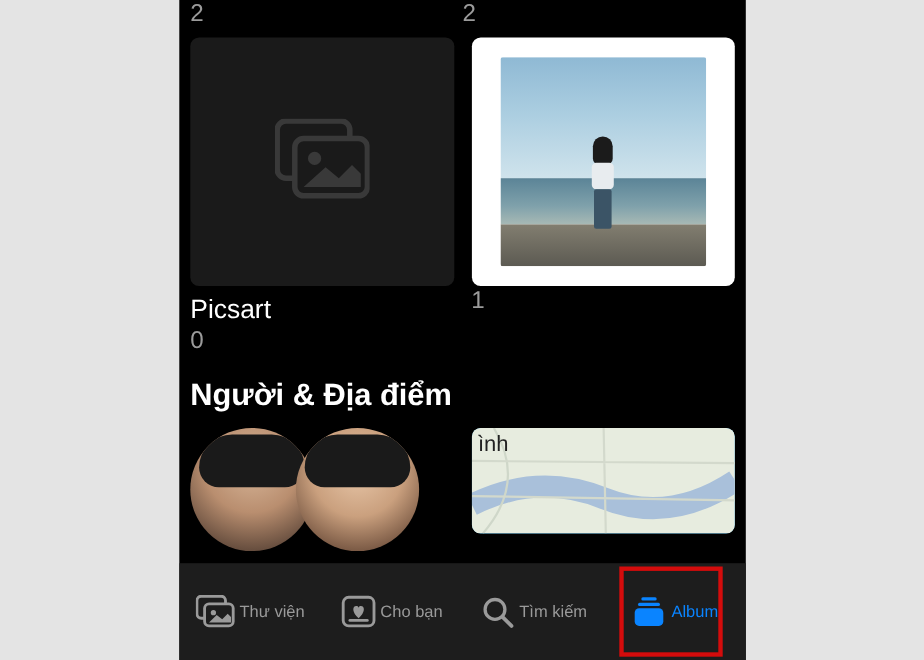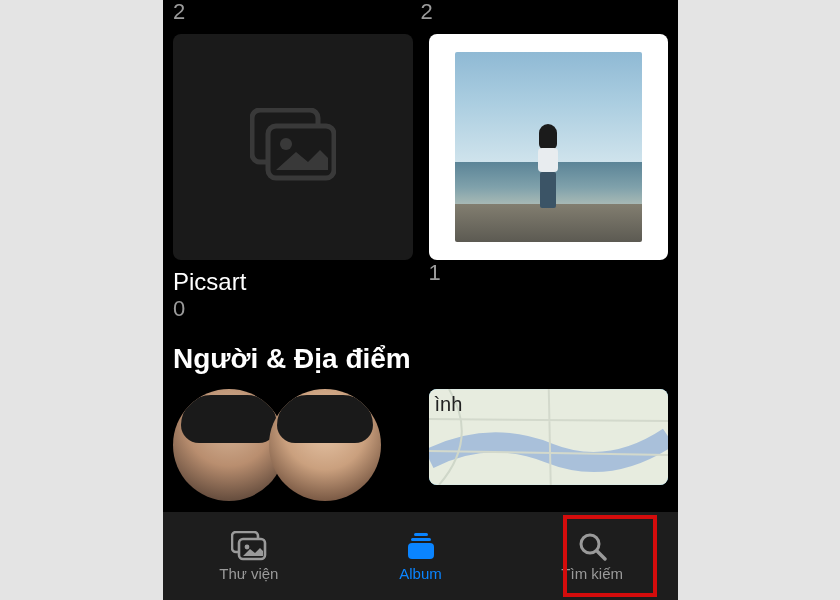--- a/index.html
+++ b/index.html
@@ -28,21 +28,21 @@
 .people-row{display:flex;padding:14px 10px 0 10px;gap:16px}
 .people-pair{width:calc(50% - 8px);height:96px;position:relative}
 .face{position:absolute;top:0;width:112px;height:112px;border-radius:56px;overflow:hidden;background:#2a2a2a}
 .face1{left:0;background:radial-gradient(circle at 50% 30%,#d8b79a 0%,#b98e6f 45%,#3a2b24 100%)}
 .face2{left:96px;background:radial-gradient(circle at 50% 35%,#e7c6a8 0%,#caa07e 45%,#4a2f22 100%)}
 .face .hairshape{position:absolute;left:8px;right:8px;top:6px;height:48px;background:#1a1a1a;border-radius:50px 50px 30px 30px}
 .map{width:calc(50% - 8px);height:96px;border-radius:8px;overflow:hidden;position:relative;background:#7dd3fc}
 .map svg{width:100%;height:100%}
 .map-label{position:absolute;top:4px;left:6px;color:#222;font-size:20px;line-height:22px}
 .tabbar{position:absolute;left:0;right:0;bottom:0;height:88px;background:#1d1d1d;display:flex}
-.tab{flex:1;display:flex;flex-direction:column;align-items:center;justify-content:center;gap:4px;color:#9a9a9a;font-size:15px}
+.tab{flex:1;display:flex;align-items:center;justify-content:center;gap:4px;color:#9a9a9a;font-size:15px}
 .tab svg{display:block}
 .tab.active{color:#0a84ff}
 .tab.active .icon-fill{fill:#0a84ff}
 .highlight{position:absolute;border:4px solid #d40c0c;box-sizing:border-box;pointer-events:none}
 .highlight-album-tab{left:400px;bottom:3px;width:94px;height:82px}
 </style>
 </head>
 <body>
 
 <div class="page">
@@ -121,40 +121,50 @@
           <svg width="36" height="30" viewBox="0 0 36 30">
               <rect x="1" y="1" width="26" height="20" rx="4" fill="none" stroke="#9a9a9a" stroke-width="2.6"></rect>
               <rect x="8" y="8" width="26" height="20" rx="4" fill="#1d1d1d" stroke="#9a9a9a" stroke-width="2.6"></rect>
               <circle cx="16" cy="16" r="2.4" fill="#9a9a9a"></circle>
               <path d="M12 25 L19 18 L24 22 L29 17 L32 20 L32 25 Z" fill="#9a9a9a"></path>
             </svg>
         </span>
         <span>Thư viện</span>
       </div>
 
+      <div class="tab">
+        <span>
+          <svg width="32" height="30" viewBox="0 0 32 30">
+              <rect x="2" y="2" width="28" height="26" rx="5" fill="none" stroke="#9a9a9a" stroke-width="2.6"></rect>
+              <path d="M16 21 C10 16 10 10 14 10 C16 10 16 12 16 12 C16 12 16 10 18 10 C22 10 22 16 16 21 Z" fill="#9a9a9a"></path>
+              <line x1="8" y1="23" x2="24" y2="23" stroke="#9a9a9a" stroke-width="2.4" stroke-linecap="round"></line>
+            </svg>
+        </span>
+        <span>Cho bạn</span>
+      </div>
+
+      <div class="tab">
+        <span>
+          <svg width="32" height="30" viewBox="0 0 32 30">
+              <circle cx="14" cy="13" r="9" fill="none" stroke="#9a9a9a" stroke-width="3"></circle>
+              <line x1="21" y1="20" x2="29" y2="28" stroke="#9a9a9a" stroke-width="3.4" stroke-linecap="round"></line>
+            </svg>
+        </span>
+        <span>Tìm kiếm</span>
+      </div>
 
       <div class="tab active">
         <span>
           <svg width="32" height="30" viewBox="0 0 32 30">
               <rect x="9" y="2" width="14" height="3" rx="1.5" class="icon-fill" fill="#0a84ff"></rect>
               <rect x="6" y="7" width="20" height="3" rx="1.5" class="icon-fill" fill="#0a84ff"></rect>
               <rect x="3" y="12" width="26" height="16" rx="4" class="icon-fill" fill="#0a84ff"></rect>
             </svg>
         </span>
         <span>Album</span>
       </div>
 
-      <div class="tab">
-        <span>
-          <svg width="32" height="30" viewBox="0 0 32 30">
-              <circle cx="14" cy="13" r="9" fill="none" stroke="#9a9a9a" stroke-width="3"></circle>
-              <line x1="21" y1="20" x2="29" y2="28" stroke="#9a9a9a" stroke-width="3.4" stroke-linecap="round"></line>
-            </svg>
-        </span>
-        <span>Tìm kiếm</span>
-      </div>
-
     </div>
 
     <div class="highlight highlight-album-tab"></div>
 
   </div>
 </div>
 
 </body></html>

